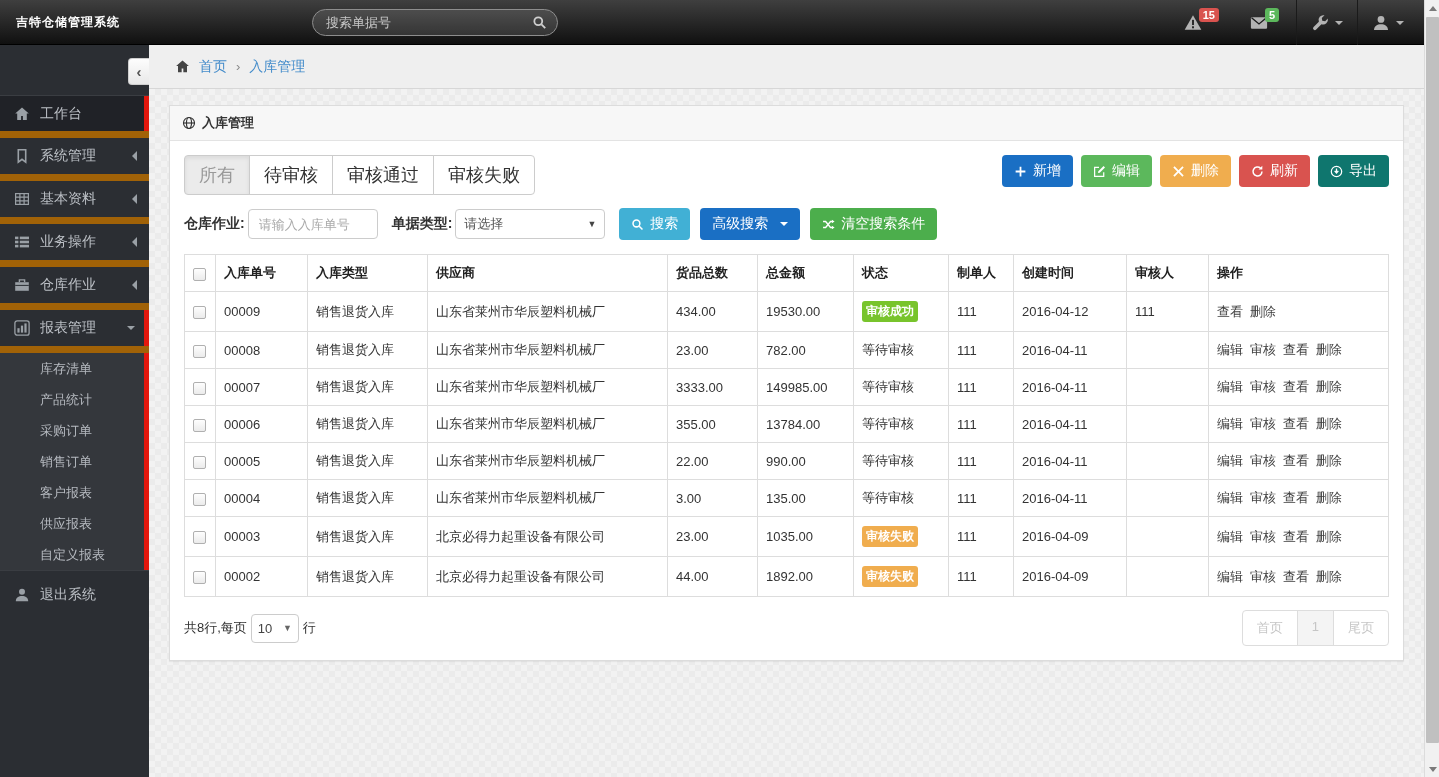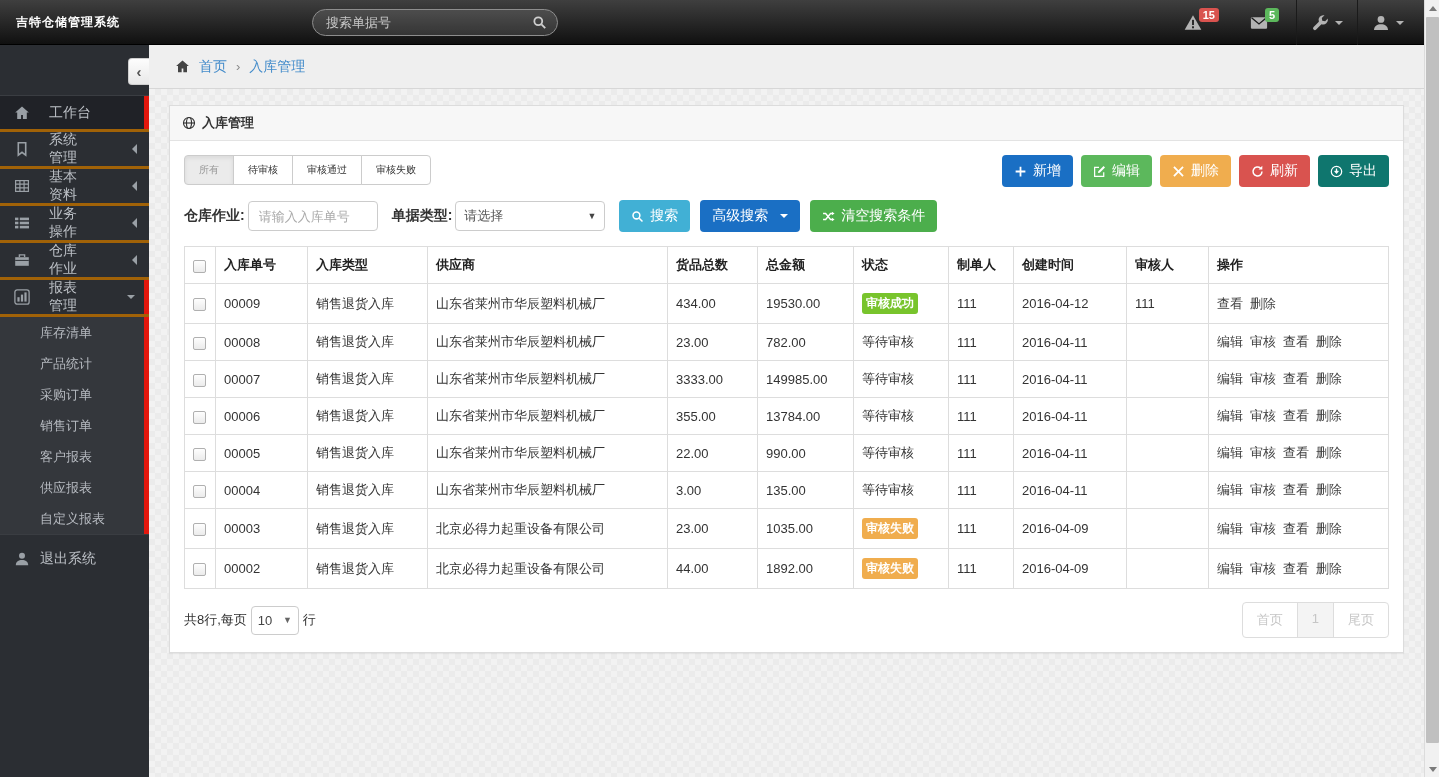--- a/index.html
+++ b/index.html
@@ -30,22 +30,22 @@
     display:inline-block; margin-left:6px; position:relative; top:2px; }
   .caret-left { width:0; height:0; border:5px solid transparent; border-right-color:currentColor; display:inline-block; }
 
   
   .sidebar { position:absolute; top:45px; left:0; bottom:0; width:149px; background:#2b2e33; z-index:20; }
   .collapse-btn { position:absolute; top:13px; right:0; width:21px; height:27px;
     background:linear-gradient(#fdfdfd,#e8e8e8); border:1px solid #cfcfcf; border-right:none;
     border-radius:4px 0 0 4px; color:#555; font-size:15px; font-weight:bold;
     display:flex; align-items:center; justify-content:center; cursor:pointer; }
   .side-menu { list-style:none; margin-top:50px; }
-  .menu-item { height:37px; display:flex; align-items:center; gap:19px; padding:0 12px 0 14px;
-    color:#bcc0c6; font-size:14px; border-bottom:3px solid #a16207; position:relative; cursor:pointer; }
+  .menu-item { height:43px; display:flex; align-items:center; gap:10px; padding:0 12px 0 14px;
+    color:#bcc0c6; font-size:14px; border-bottom:7px solid #a16207; position:relative; cursor:pointer; }
   .side-menu .menu-item:first-child { border-top:1px solid #3a3d42; }
   .menu-item .icn { color:#9aa0a6; }
   .menu-item .spacer { flex:1; }
   .menu-item .caret-left, .menu-item .caret-down { color:#9aa0a6; margin:0; }
   .menu-item.active { background:#202227; }
   .menu-item.redbar::after, .submenu.redbar::after { content:""; position:absolute; top:0; right:0; bottom:0;
     width:5px; background:#e3170d; }
   .submenu { list-style:none; background:#34373c; position:relative; }
   .submenu li { height:31px; line-height:31px; padding-left:40px; color:#b6bac0; font-size:13px; cursor:pointer; }
   .logout-item { height:48px; display:flex; align-items:center; gap:10px; padding-left:14px;
@@ -68,21 +68,21 @@
     background-size:12px 12px; background-position:0 0,6px 6px; }
 
   .panel { background:#fff; border:1px solid #dcdcdc; box-shadow:0 1px 1px rgba(0,0,0,.05); }
   .panel-heading { background:#f7f7f7; border-bottom:1px solid #e3e3e3; padding:8px 12px;
     font-weight:bold; font-size:13px; display:flex; align-items:center; gap:6px; color:#333; }
   .panel-heading .icn { width:14px; height:14px; color:#333; }
   .panel-body { padding:14px; }
 
   .toolbar-row { display:flex; justify-content:space-between; align-items:flex-start; margin-bottom:13px; }
   .tabs { display:flex; }
-  .tab { padding:7px 14px; border:1px solid #ccc; background:#fff; font-size:10px; color:#333;
+  .tab { padding:7px 14px; border:1px solid #ccc; background:#fff; font-size:18px; color:#333;
     margin-left:-1px; cursor:pointer; }
   .tab:first-child { margin-left:0; border-radius:4px 0 0 4px; }
   .tab:last-child { border-radius:0 4px 4px 0; }
   .tab.active { background:#ebebeb; color:#999; box-shadow:inset 0 2px 4px rgba(0,0,0,.08); }
   .actions { display:flex; gap:8px; }
   .btn { display:inline-flex; align-items:center; gap:6px; padding:7px 12px; border:none; border-radius:4px;
     color:#fff; font-size:14px; cursor:pointer; font-family:inherit;justify-content:flex-end; }
   .btn .icn { width:13px; height:13px; }
 
   .filter-row { display:flex; align-items:center; margin-bottom:14px; }

